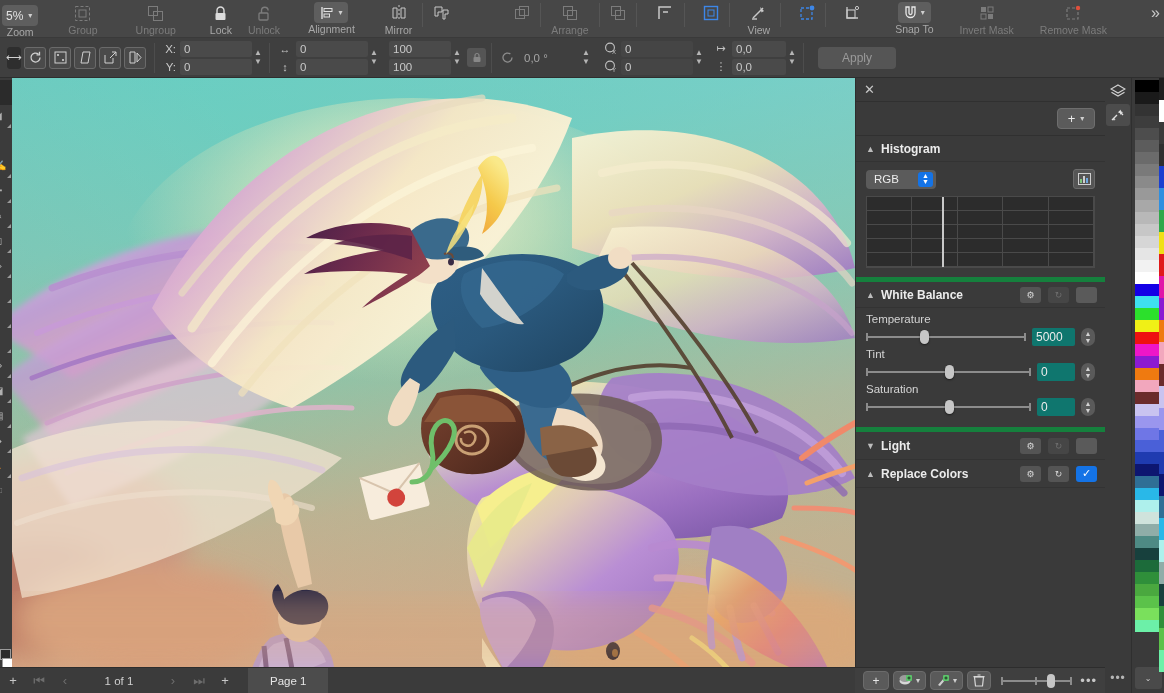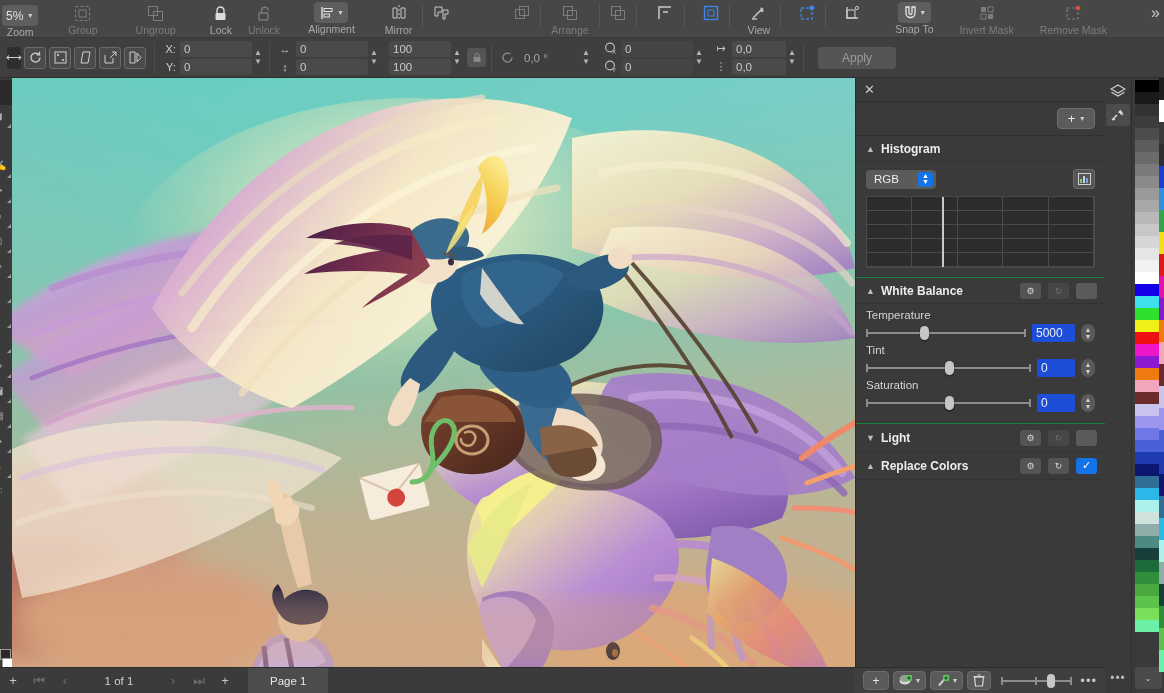--- a/index.html
+++ b/index.html
@@ -148,21 +148,21 @@
   }
   .sect-head .tw { color:#bdbdbd; font-size: 9px; width: 8px; }
   .sect-head .nm { font-size: 12px; color:#ececec; font-weight: bold; flex: 1; }
   .sbtn {
     width: 21px; height: 16px; border-radius:3px; background:#545454;
     display:flex;align-items:center;justify-content:center; font-size:9px; color:#d8d8d8;
   }
   .sbtn.off { background:#464646; color:#6f6f6f; }
   .sbtn.plain { background:#5a5a5a; }
   .sbtn.chk { background:#1473e6; color:#fff; font-size: 11px; }
-  .sect-body { padding: 7px 10px 9px 10px; border-bottom: 1px solid #15803d; }
+  .sect-body { padding: 7px 10px 9px 10px; border-bottom: 5px solid #15803d; }
 
   .rgbsel {
     width: 70px; height: 19px; background:#5b5b5b; border-radius: 4px;
     display:flex; align-items:center; padding: 0 3px 0 8px; gap: 5px;
     color:#ececec; font-size: 11.5px; position: relative;
   }
   .rgbsel .arrows {
     width: 15px; height: 15px; border-radius: 3px; background:#1473e6; color:#fff;
     display:flex;flex-direction:column;align-items:center;justify-content:center;
     font-size: 7px; line-height: 6px; margin-left: auto;
@@ -182,21 +182,21 @@
   .sllab { font-size: 11.5px; color:#d4d4d4; margin-bottom: 3px; }
   .slwrap { display:flex; align-items:center; gap: 6px; }
   .track { position: relative; flex: 1; height: 14px; }
   .track .bar { position:absolute; left:0; right:0; top:6px; height:2px; background:#8c8c8c; }
   .track .end { position:absolute; top:3px; width:2px; height:8px; background:#8c8c8c; }
   .track .knob {
     position:absolute; top:0px; width:9px; height:14px; border-radius:5px;
     background:#c6c6c6; box-shadow: 0 1px 2px rgba(0,0,0,.5);
   }
   .numbox {
-    width: 38px; height: 18px; background:#1d4ed8; border-radius:2px;
+    width: 38px; height: 18px; background:#0f766e; border-radius:2px;
     color:#ececec; font-size:12px; display:flex; align-items:center; padding-left:4px;
   }
   .numbox.wide { width: 43px; }
   .numstep {
     width: 14px; height: 18px; border-radius: 8px; background:#5a5a5a;
     display:flex;flex-direction:column;align-items:center;justify-content:center;
     color:#d2d2d2; font-size:7px; line-height:6px; gap:1px;
   }
 
   .wheel-lab { font-size: 11.5px; color:#d4d4d4; margin-bottom: 4px; }

